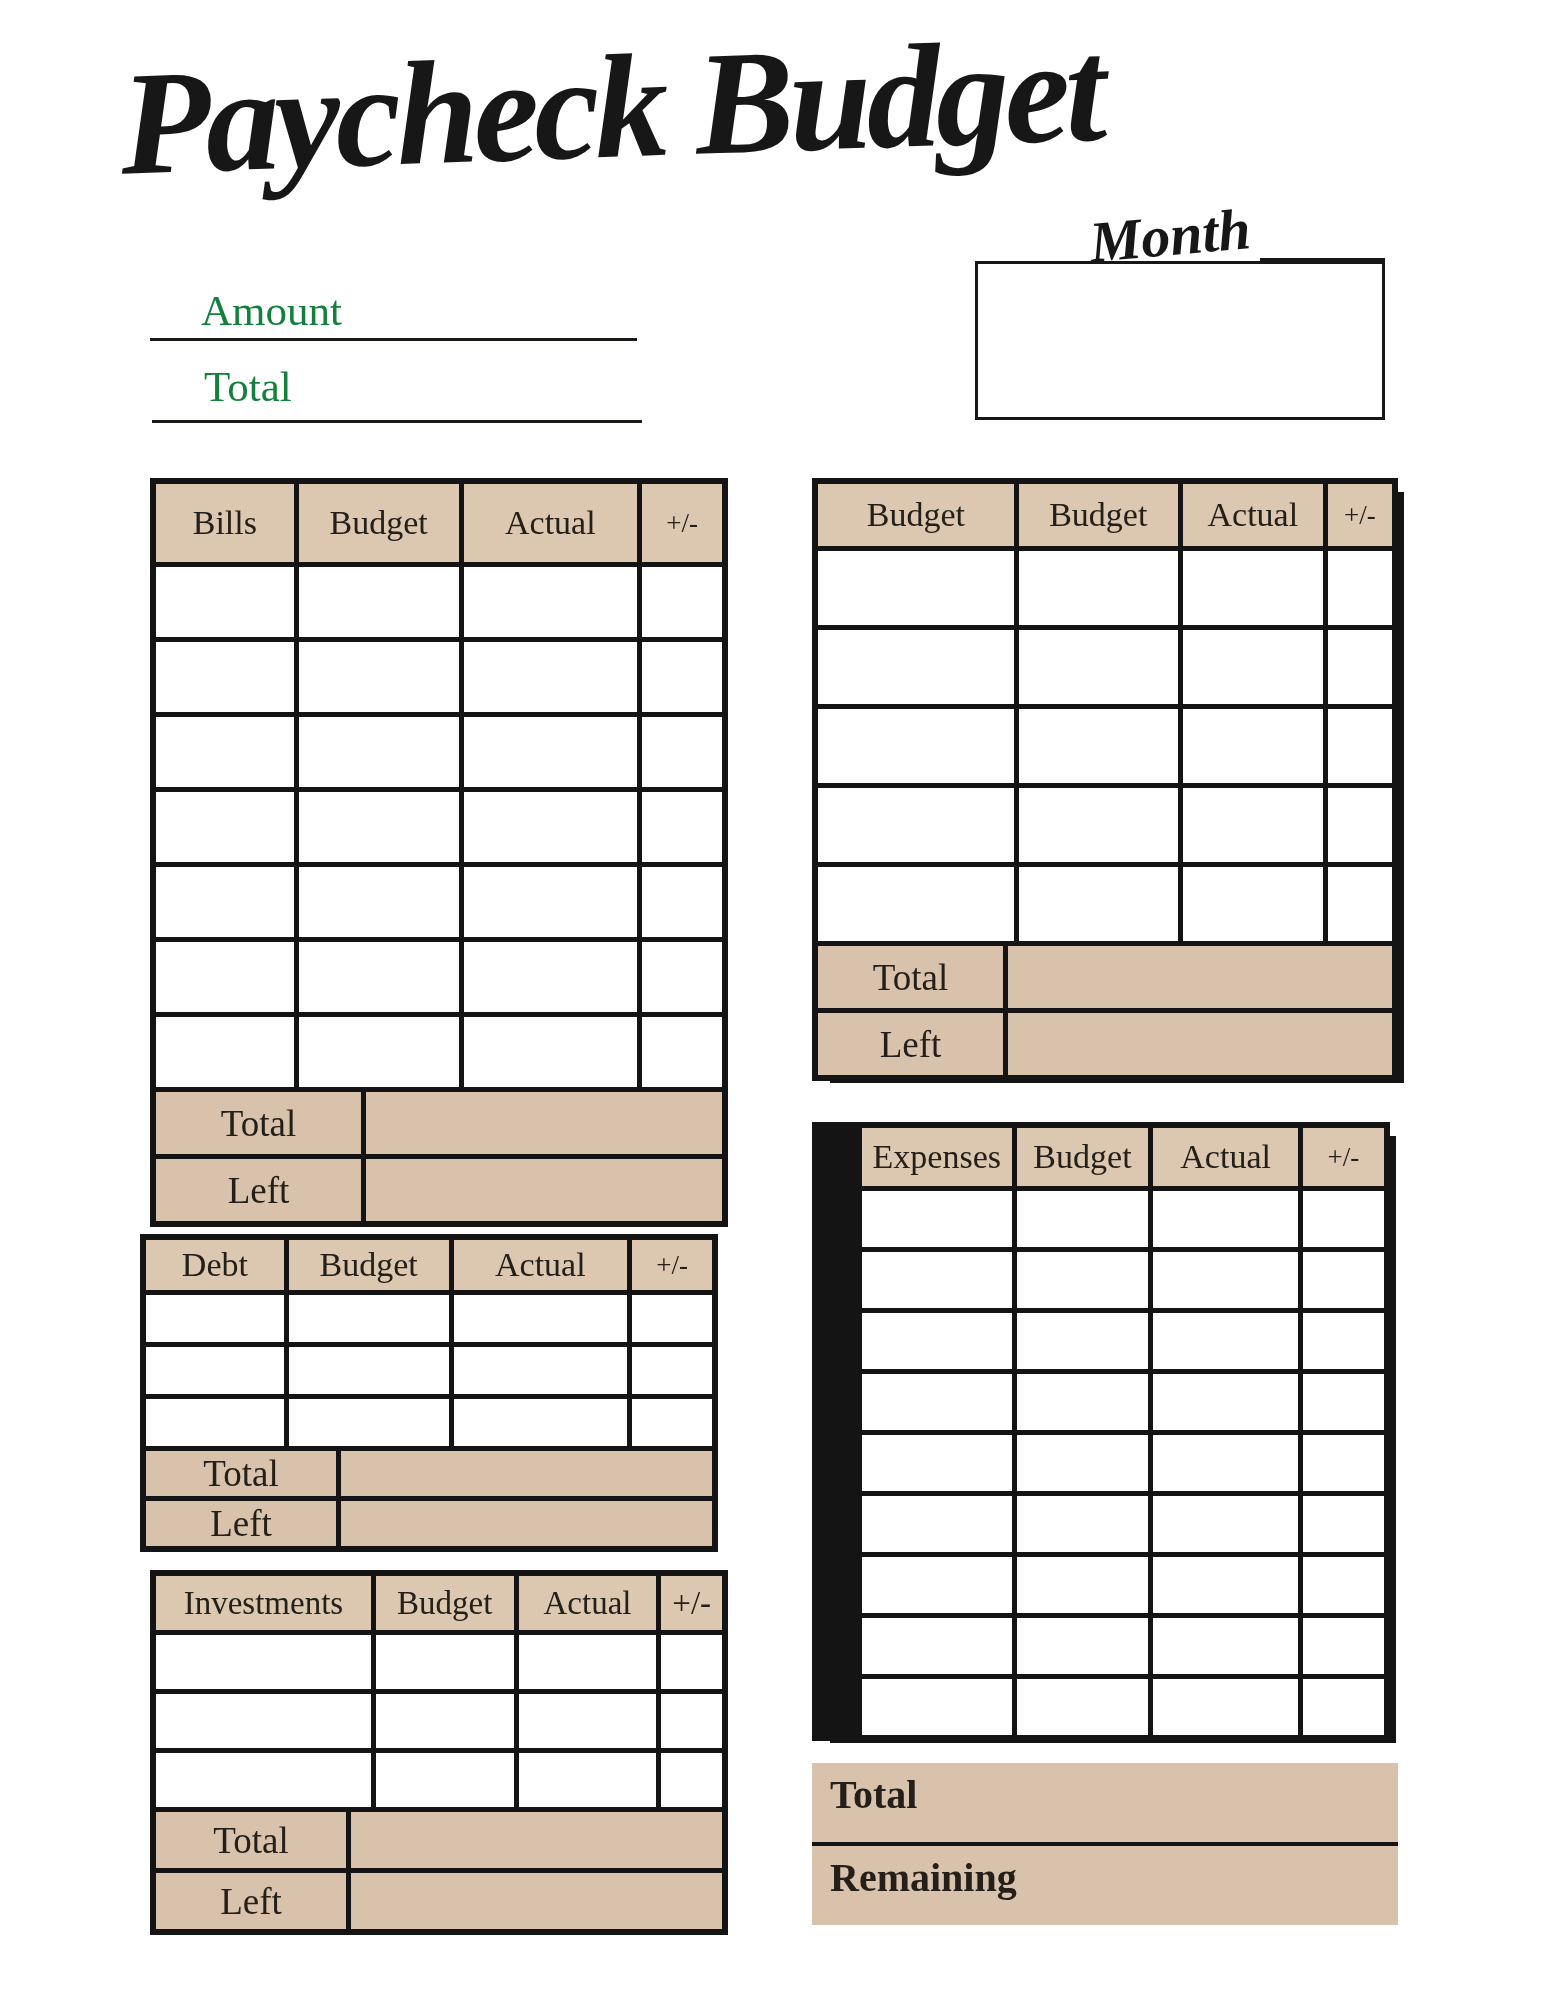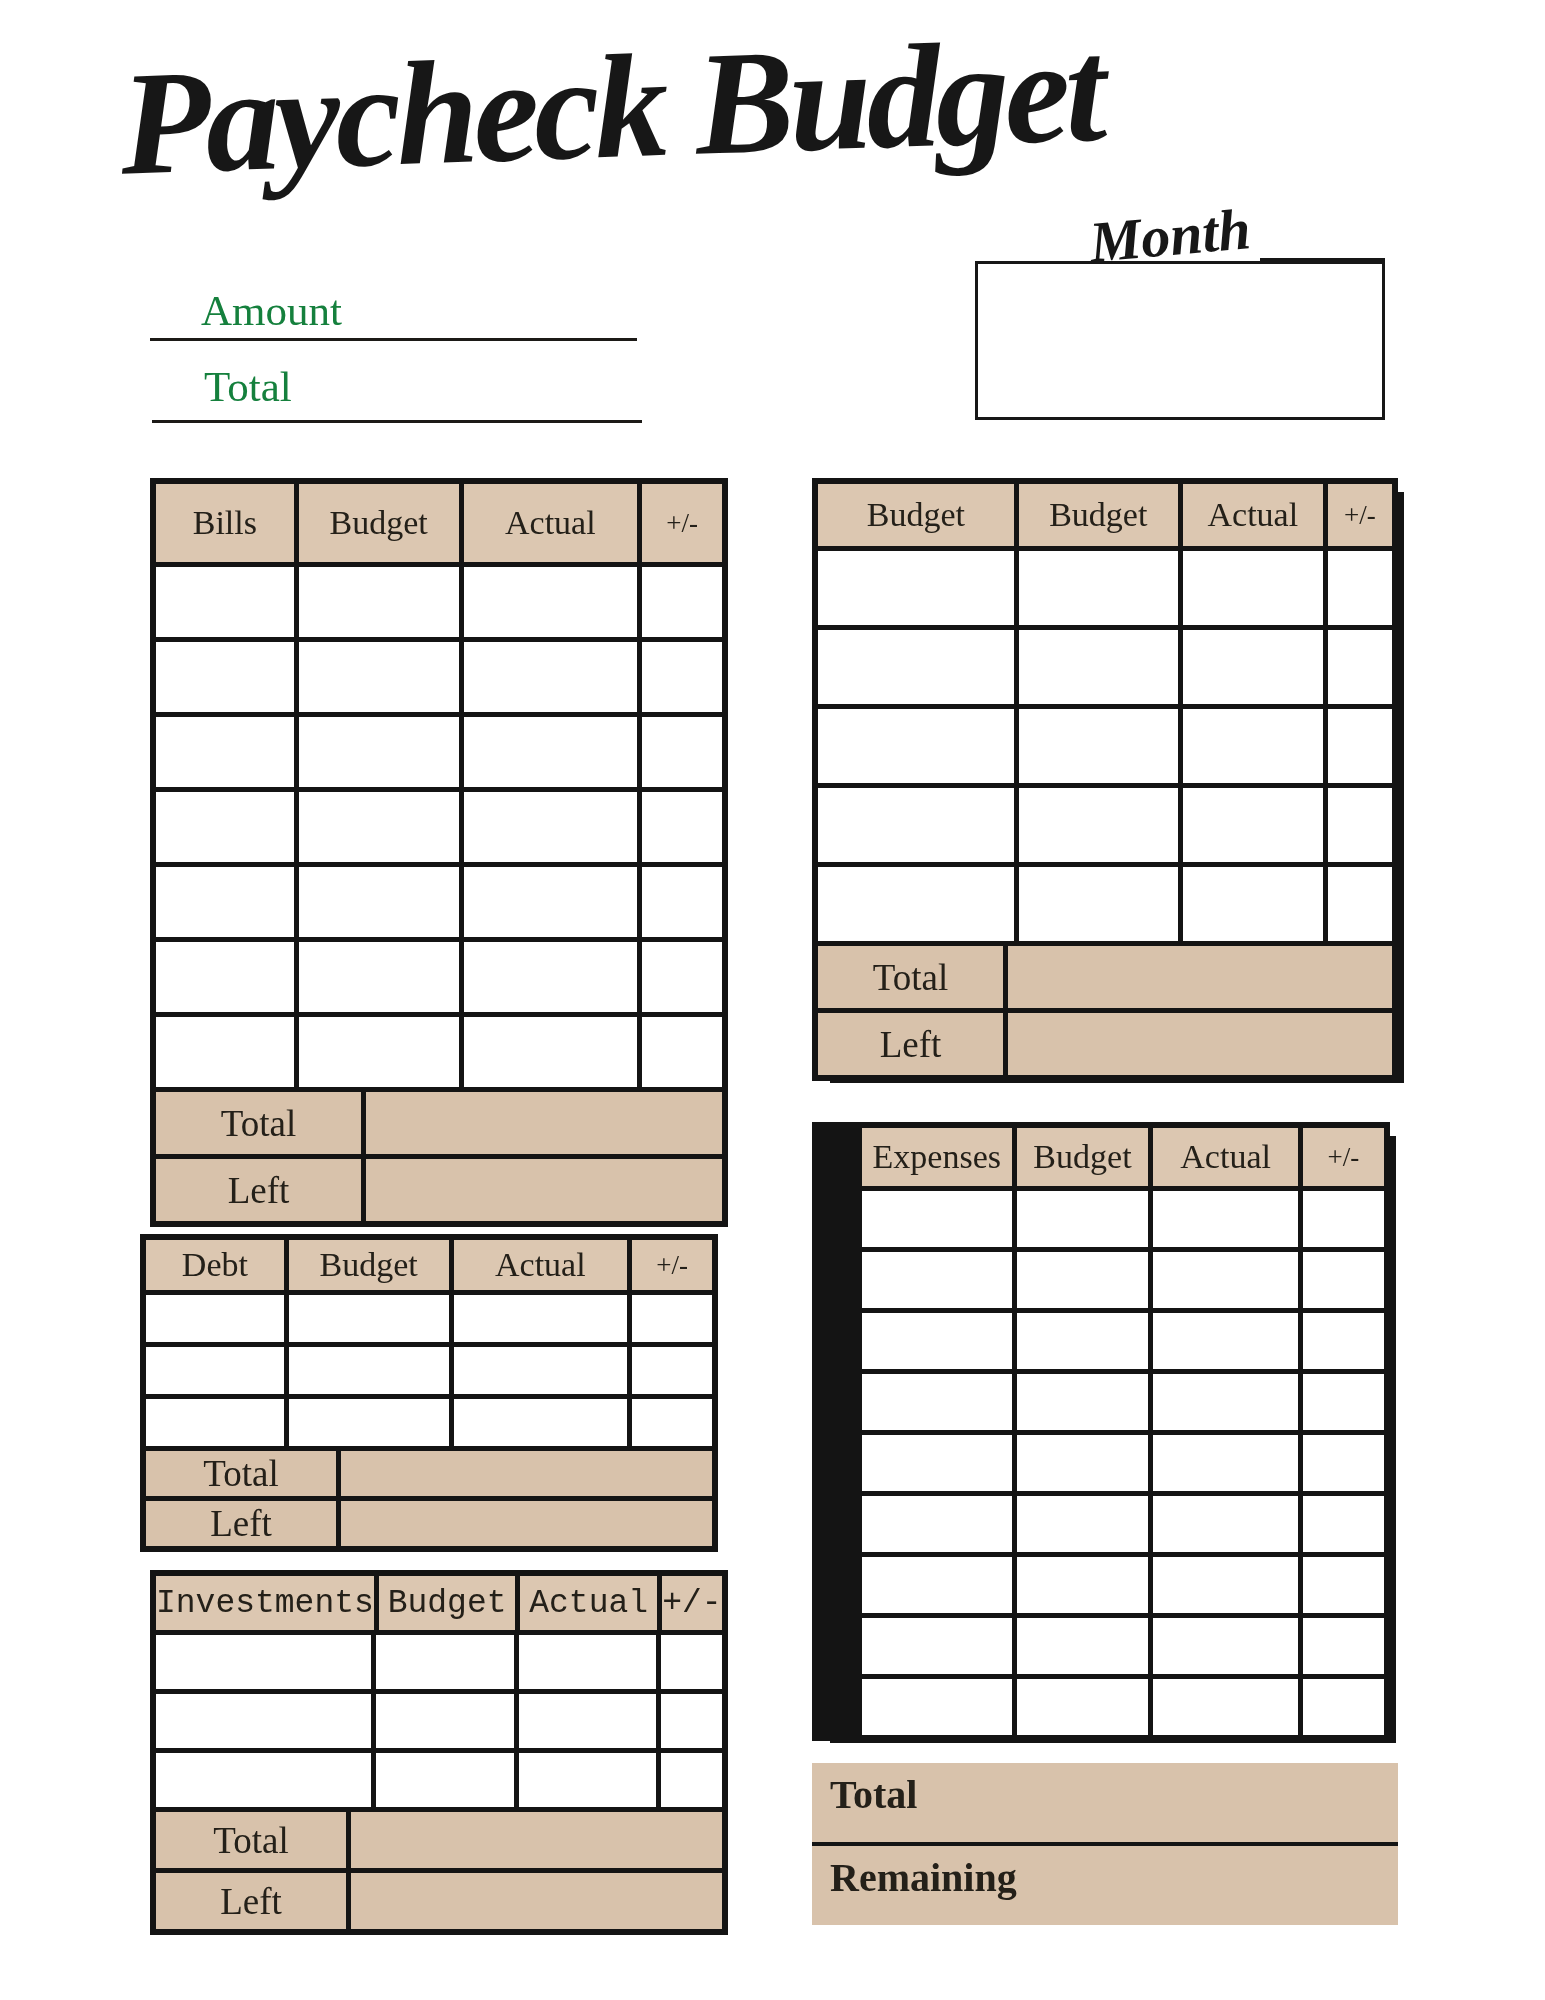--- a/index.html
+++ b/index.html
@@ -77,21 +77,21 @@
   .tbl-bills .trow{grid-template-columns:25fr 29fr 31.5fr 14.5fr;height:70px;}
   .tbl-bills .trow.thead{height:78px;}
   .tbl-bills .foot{grid-template-columns:205px 1fr;height:62px;}
 
   .tbl-debt{left:140px;top:1234px;width:578px;}
   .tbl-debt .trow{grid-template-columns:25fr 29fr 31.5fr 14.5fr;height:47px;}
   .tbl-debt .trow.thead{height:50px;}
   .tbl-debt .foot{grid-template-columns:190px 1fr;height:45px;}
 
   .tbl-investments{left:150px;top:1570px;width:578px;}
-  .tbl-investments .trow{grid-template-columns:39fr 25fr 25fr 11fr;height:54px;font-family:Liberation Mono, monospace;}
+  .tbl-investments .trow{grid-template-columns:39fr 25fr 25fr 11fr;height:54px;}
   .tbl-investments .trow.thead{height:54px;}
   .tbl-investments .foot{grid-template-columns:190px 1fr;height:56px;}
   .tbl-investments .hcell{font-size:33px;}
 
   .tbl-savings{left:812px;top:478px;width:586px;}
   .tbl-savings .trow{grid-template-columns:35fr 28.5fr 25fr 11.5fr;height:74px;}
   .tbl-savings .trow.thead{height:62px;}
   .tbl-savings .foot{grid-template-columns:185px 1fr;height:62px;}
   .tbl-savings{box-shadow:12px 8px 0 -6px var(--ink);}
 

